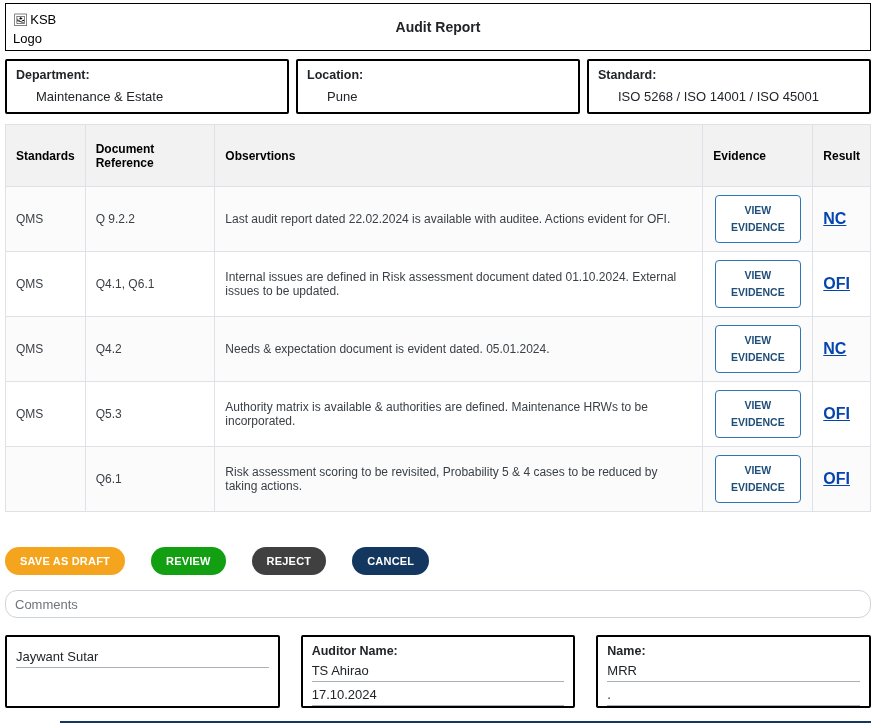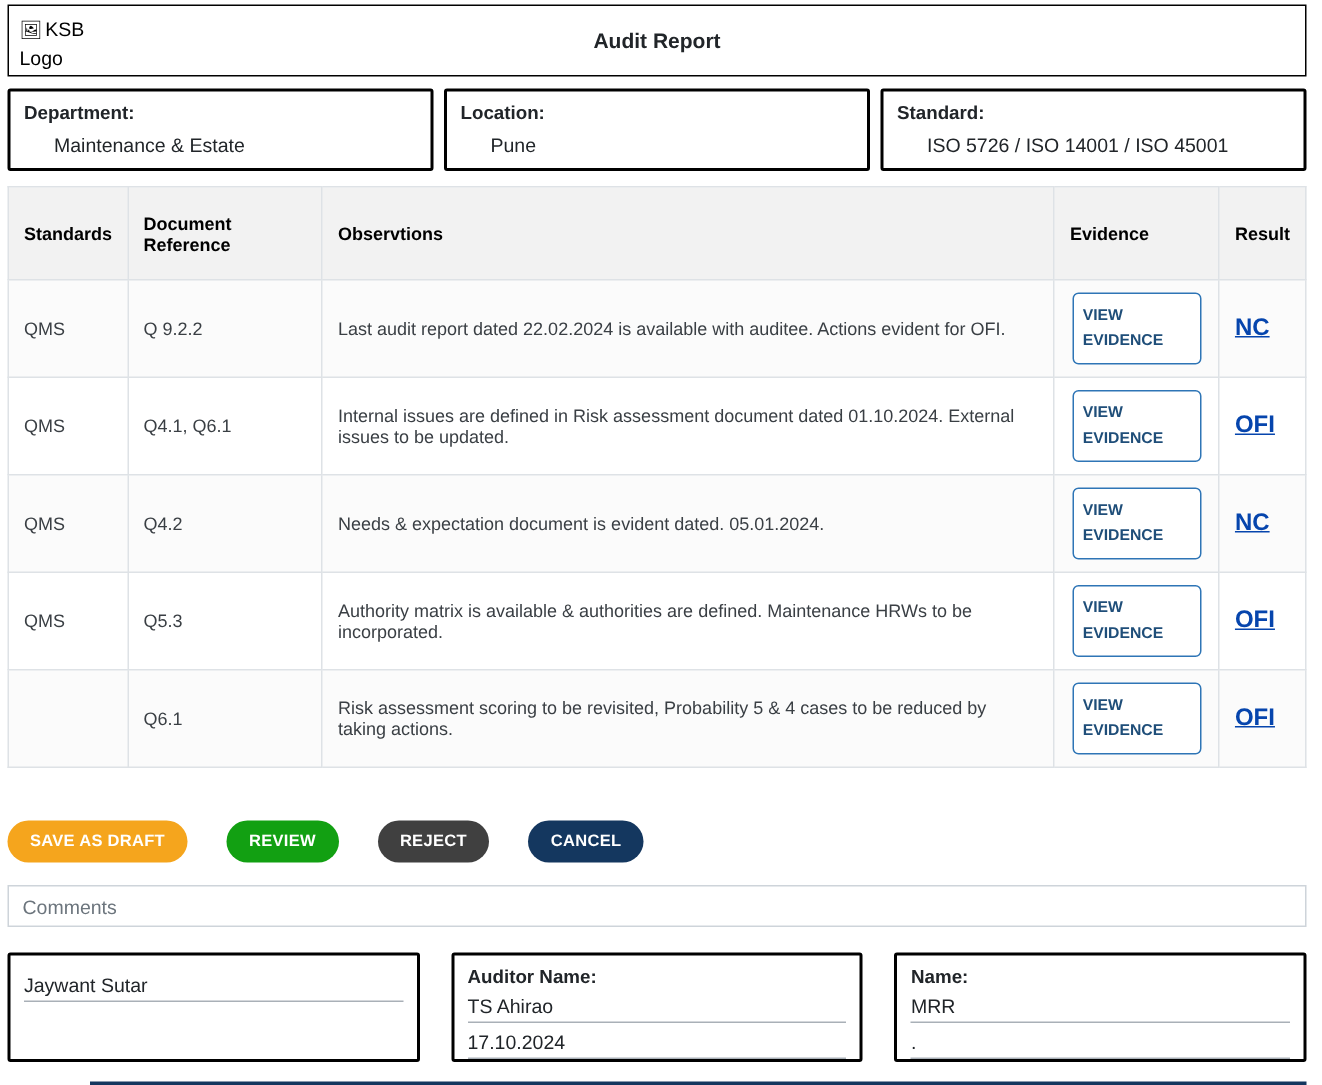--- a/index.html
+++ b/index.html
@@ -79,21 +79,21 @@
     width: 86px;
     padding: 6px 6px;
     background: #fff;
     border: 1px solid #2e75b6;
     border-radius: 4px;
     color: #1f4e79;
     font-family: "Liberation Sans", sans-serif;
     font-weight: bold;
     font-size: 10.5px;
     line-height: 1.6;
-    text-align: left;
+    text-align: center;
     cursor: pointer;
   }
   .result-link {
     color: #0645ad;
     font-weight: bold;
     text-decoration: underline;
     font-size: 16px;
     cursor: pointer;
   }
 
@@ -114,21 +114,21 @@
   .btn-review { background: #12a012; }
   .btn-reject { background: #404040; }
   .btn-cancel { background: #14375f; }
 
   
   .comments-input {
     margin-top: 15px;
     width: 100%;
     height: 28px;
     border: 1px solid #ced4da;
-    border-radius: 0;
+    border-radius: 12px;
     padding: 0 9px;
     font-family: "Liberation Sans", sans-serif;
     font-size: 13px;
     color: #212529;
   }
   .comments-input::placeholder { color: #6c757d; }
 
   
   .sign-row { display: flex; gap: 21px; margin-top: 17px; }
   .sign-box {
@@ -173,21 +173,21 @@
     <div class="info-box">
       <div class="info-label">Department:</div>
       <div class="info-value">Maintenance &amp; Estate</div>
     </div>
     <div class="info-box">
       <div class="info-label">Location:</div>
       <div class="info-value">Pune</div>
     </div>
     <div class="info-box">
       <div class="info-label">Standard:</div>
-      <div class="info-value">ISO 5726 / ISO 14001 / ISO 45001</div>
+      <div class="info-value">ISO 5268 / ISO 14001 / ISO 45001</div>
     </div>
   </div>
 
   
   <table class="audit">
     <thead>
       <tr>
         <th class="col-standards">Standards</th>
         <th class="col-ref">Document Reference</th>
         <th class="col-obs">Observtions</th>

